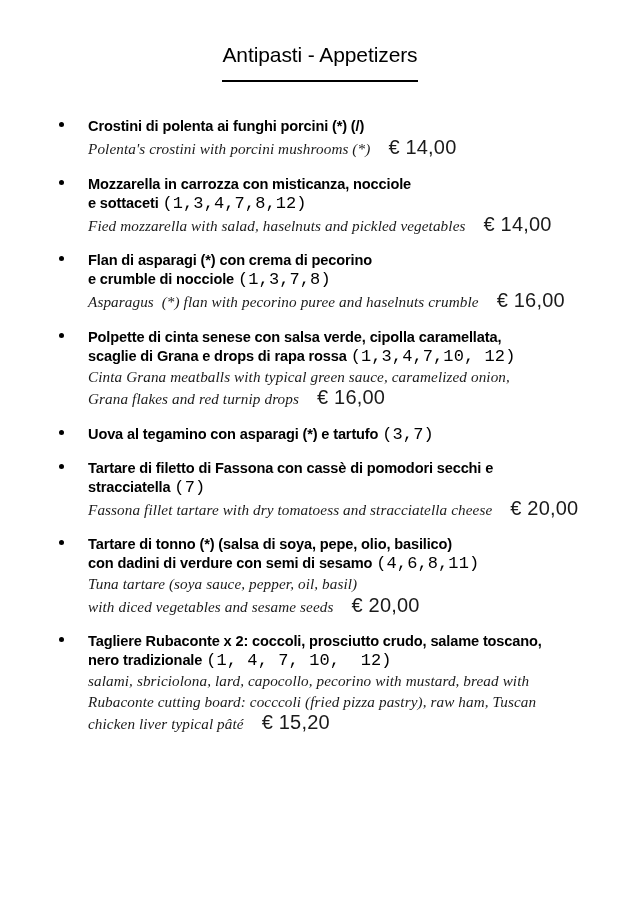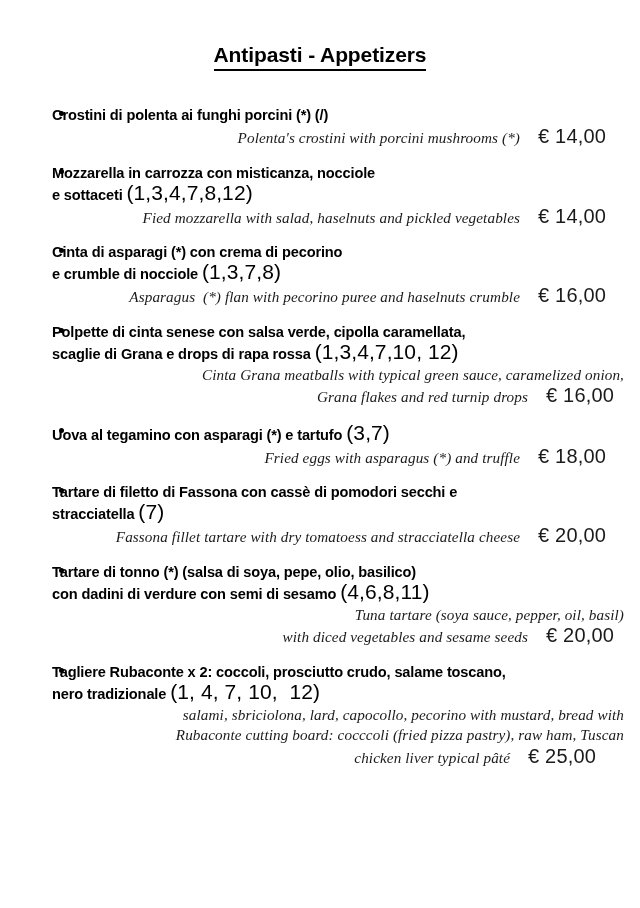--- a/index.html
+++ b/index.html
@@ -25,39 +25,39 @@
   }
 
   
   .title-wrap {
     text-align: center;
     padding-top: 28px;
   }
   .menu-title {
     display: inline-block;
     font-family: "Liberation Sans", sans-serif;
-    font-weight: bold;
+    font-weight: normal;
     font-size: 21px;
     letter-spacing: -0.1px;
     border-bottom: 2px solid #000;
-    padding-bottom: 1px;
+    padding-bottom: 12px;
     line-height: 1.25;
   }
 
   
   .menu-list {
     margin: 0;
     padding: 0;
     list-style: none;
     margin-top: 21px;
   }
 
   .menu-item {
     position: relative;
-    padding-left: 52px;
+    padding-left: 88px;
     padding-right: 16px;
     margin-bottom: 15px;
   }
   .menu-item:last-child { margin-bottom: 12px; }
 
   .bullet {
     position: absolute;
     left: 59px;
     top: 5px;
     width: 5px;
@@ -70,41 +70,41 @@
   .name-line {
     font-family: "Liberation Sans", sans-serif;
     font-weight: bold;
     font-size: 14.6px;
     line-height: 19px;
     letter-spacing: -0.15px;
     white-space: pre-wrap;
   }
   
   .allergens {
-    font-family: Liberation Sans, sans-serif;
+    font-family: Liberation Mono, monospace;
     font-weight: normal;
-    font-size: 21px;
+    font-size: 17px;
     letter-spacing: 0.1px;
   }
 
   
   .desc-block {
     margin-top: 1px;
   }
   .desc-line {
     font-family: "Liberation Serif", serif;
     font-style: italic;
     font-size: 15.2px;
     line-height: 20.5px;
     color: #1a1a1a;
     letter-spacing: 0.1px;
     white-space: pre-wrap;
     display: flex;
     align-items: baseline;
-    justify-content: flex-end;
+    justify-content: flex-start;
   }
   .desc-text { flex: 0 1 auto; }
 
   .price {
     font-family: "Liberation Sans", sans-serif;
     font-style: normal;
     font-weight: normal;
     font-size: 20px;
     letter-spacing: 0.2px;
     white-space: nowrap;
@@ -137,41 +137,38 @@
       <li class="menu-item">
         <span class="bullet"></span>
         <div class="name-line">Mozzarella in carrozza con misticanza, nocciole</div>
         <div class="name-line">e sottaceti <span class="allergens">(1,3,4,7,8,12)</span></div>
         <div class="desc-block">
           <div class="desc-line"><span class="desc-text">Fied mozzarella with salad, haselnuts and pickled vegetables</span><span class="price price-col-a">€ 14,00</span></div>
         </div>
       </li>
       <li class="menu-item">
         <span class="bullet"></span>
-        <div class="name-line">Cinta di asparagi (*) con crema di pecorino</div>
+        <div class="name-line">Flan di asparagi (*) con crema di pecorino</div>
         <div class="name-line">e crumble di nocciole <span class="allergens">(1,3,7,8)</span></div>
         <div class="desc-block">
           <div class="desc-line"><span class="desc-text">Asparagus  (*) flan with pecorino puree and haselnuts crumble</span><span class="price price-col-a">€ 16,00</span></div>
         </div>
       </li>
       <li class="menu-item">
         <span class="bullet"></span>
         <div class="name-line">Polpette di cinta senese con salsa verde, cipolla caramellata,</div>
         <div class="name-line">scaglie di Grana e drops di rapa rossa <span class="allergens">(1,3,4,7,10, 12)</span></div>
         <div class="desc-block">
           <div class="desc-line"><span class="desc-text">Cinta Grana meatballs with typical green sauce, caramelized onion,</span></div>
           <div class="desc-line"><span class="desc-text">Grana flakes and red turnip drops</span><span class="price price-col-b">€ 16,00</span></div>
         </div>
       </li>
       <li class="menu-item">
         <span class="bullet"></span>
         <div class="name-line">Uova al tegamino con asparagi (*) e tartufo <span class="allergens">(3,7)</span></div>
-        <div class="desc-block">
-          <div class="desc-line"><span class="desc-text">Fried eggs with asparagus (*) and truffle</span><span class="price price-col-a">€ 18,00</span></div>
-        </div>
       </li>
       <li class="menu-item">
         <span class="bullet"></span>
         <div class="name-line">Tartare di filetto di Fassona con cassè di pomodori secchi e</div>
         <div class="name-line">stracciatella <span class="allergens">(7)</span></div>
         <div class="desc-block">
           <div class="desc-line"><span class="desc-text">Fassona fillet tartare with dry tomatoess and stracciatella cheese</span><span class="price price-col-a">€ 20,00</span></div>
         </div>
       </li>
       <li class="menu-item">
@@ -183,18 +180,18 @@
           <div class="desc-line"><span class="desc-text">with diced vegetables and sesame seeds</span><span class="price price-col-b">€ 20,00</span></div>
         </div>
       </li>
       <li class="menu-item">
         <span class="bullet"></span>
         <div class="name-line">Tagliere Rubaconte x 2: coccoli, prosciutto crudo, salame toscano,</div>
         <div class="name-line">nero tradizionale <span class="allergens">(1, 4, 7, 10,  12)</span></div>
         <div class="desc-block">
           <div class="desc-line"><span class="desc-text">salami, sbriciolona, lard, capocollo, pecorino with mustard, bread with</span></div>
           <div class="desc-line"><span class="desc-text">Rubaconte cutting board: cocccoli (fried pizza pastry), raw ham, Tuscan</span></div>
-          <div class="desc-line"><span class="desc-text">chicken liver typical pâté</span><span class="price price-col-c">€ 25,00</span></div>
+          <div class="desc-line"><span class="desc-text">chicken liver typical pâté</span><span class="price price-col-c">€ 15,20</span></div>
         </div>
       </li>
     </ul>
 
 </div>
 
 </body></html>

